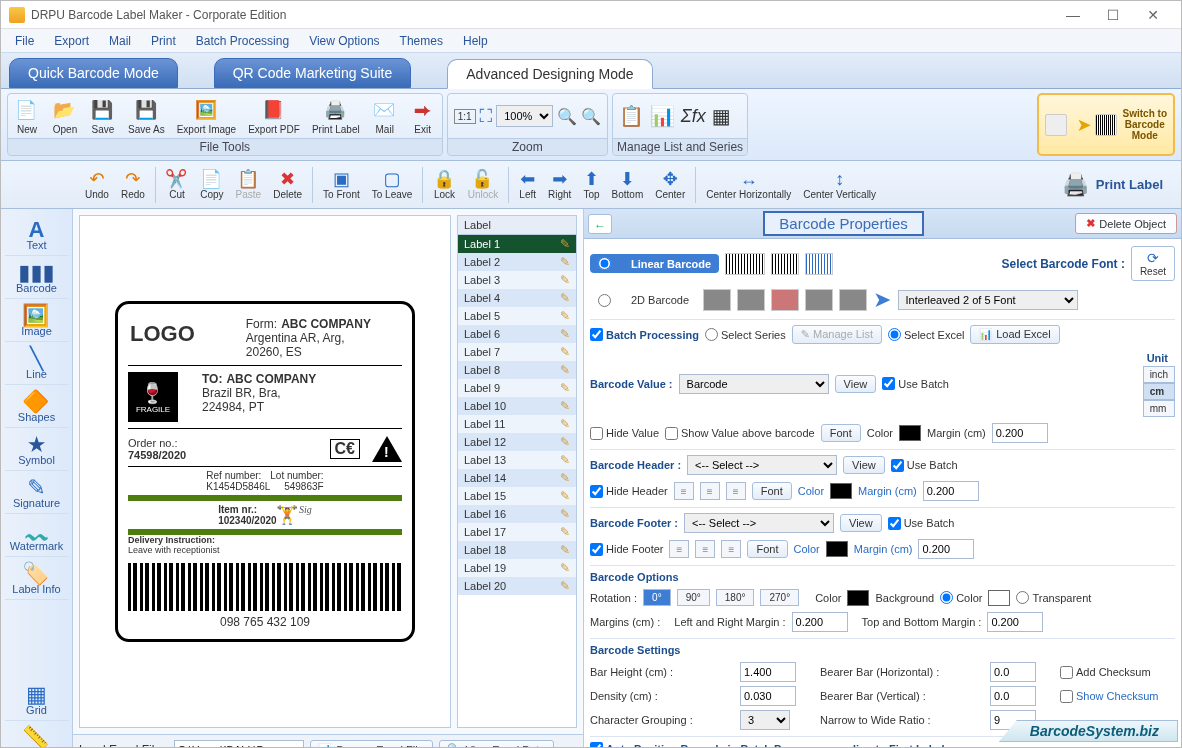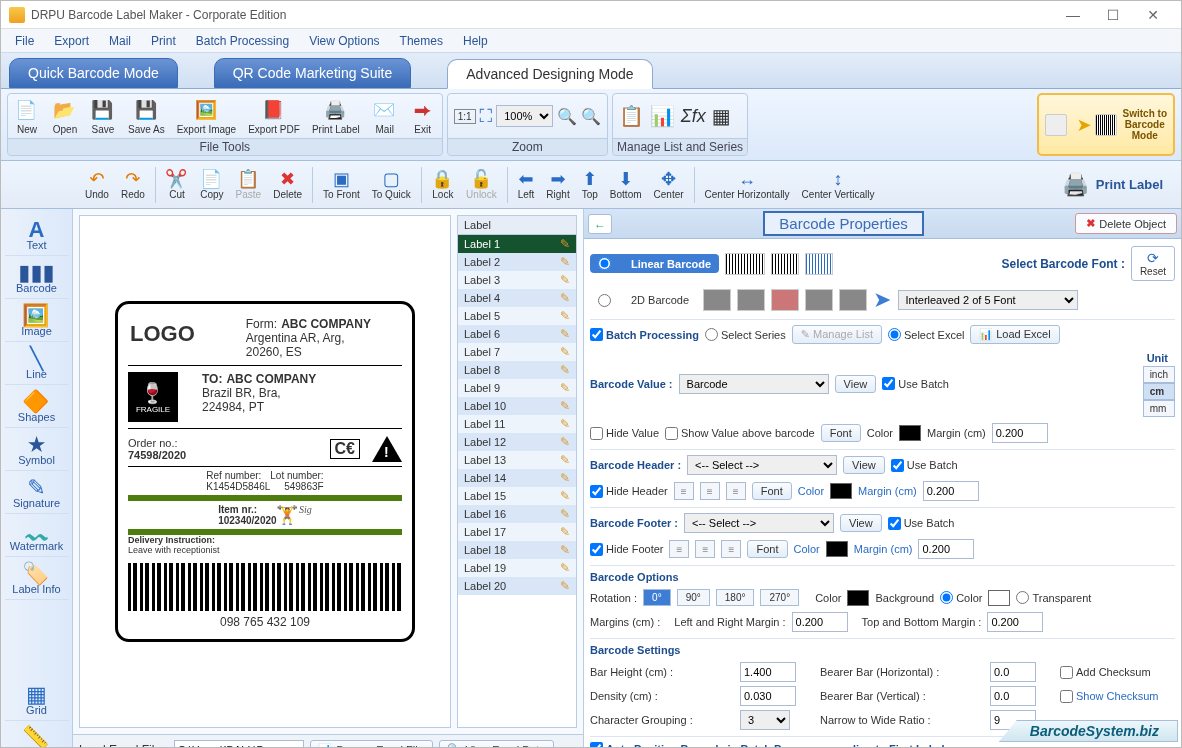--- a/index.html
+++ b/index.html
@@ -255,21 +255,21 @@
       <div class="eicon" style="color:#d33">✖</div>
       <span>Delete</span>
     </div>
   <div class="vsep"></div>
   <div class="ebtn">
       <div class="eicon" style="color:#2a6cc4">▣</div>
       <span>To Front</span>
     </div>
   <div class="ebtn">
       <div class="eicon" style="color:#2a6cc4">▢</div>
-      <span>To Quick</span>
+      <span>To Leave</span>
     </div>
   <div class="vsep"></div>
   <div class="ebtn">
       <div class="eicon" style="color:#e6a400">🔒</div>
       <span>Lock</span>
     </div>
   <div class="ebtn dis">
       <div class="eicon">🔓</div>
       <span>Unlock</span>
     </div>

